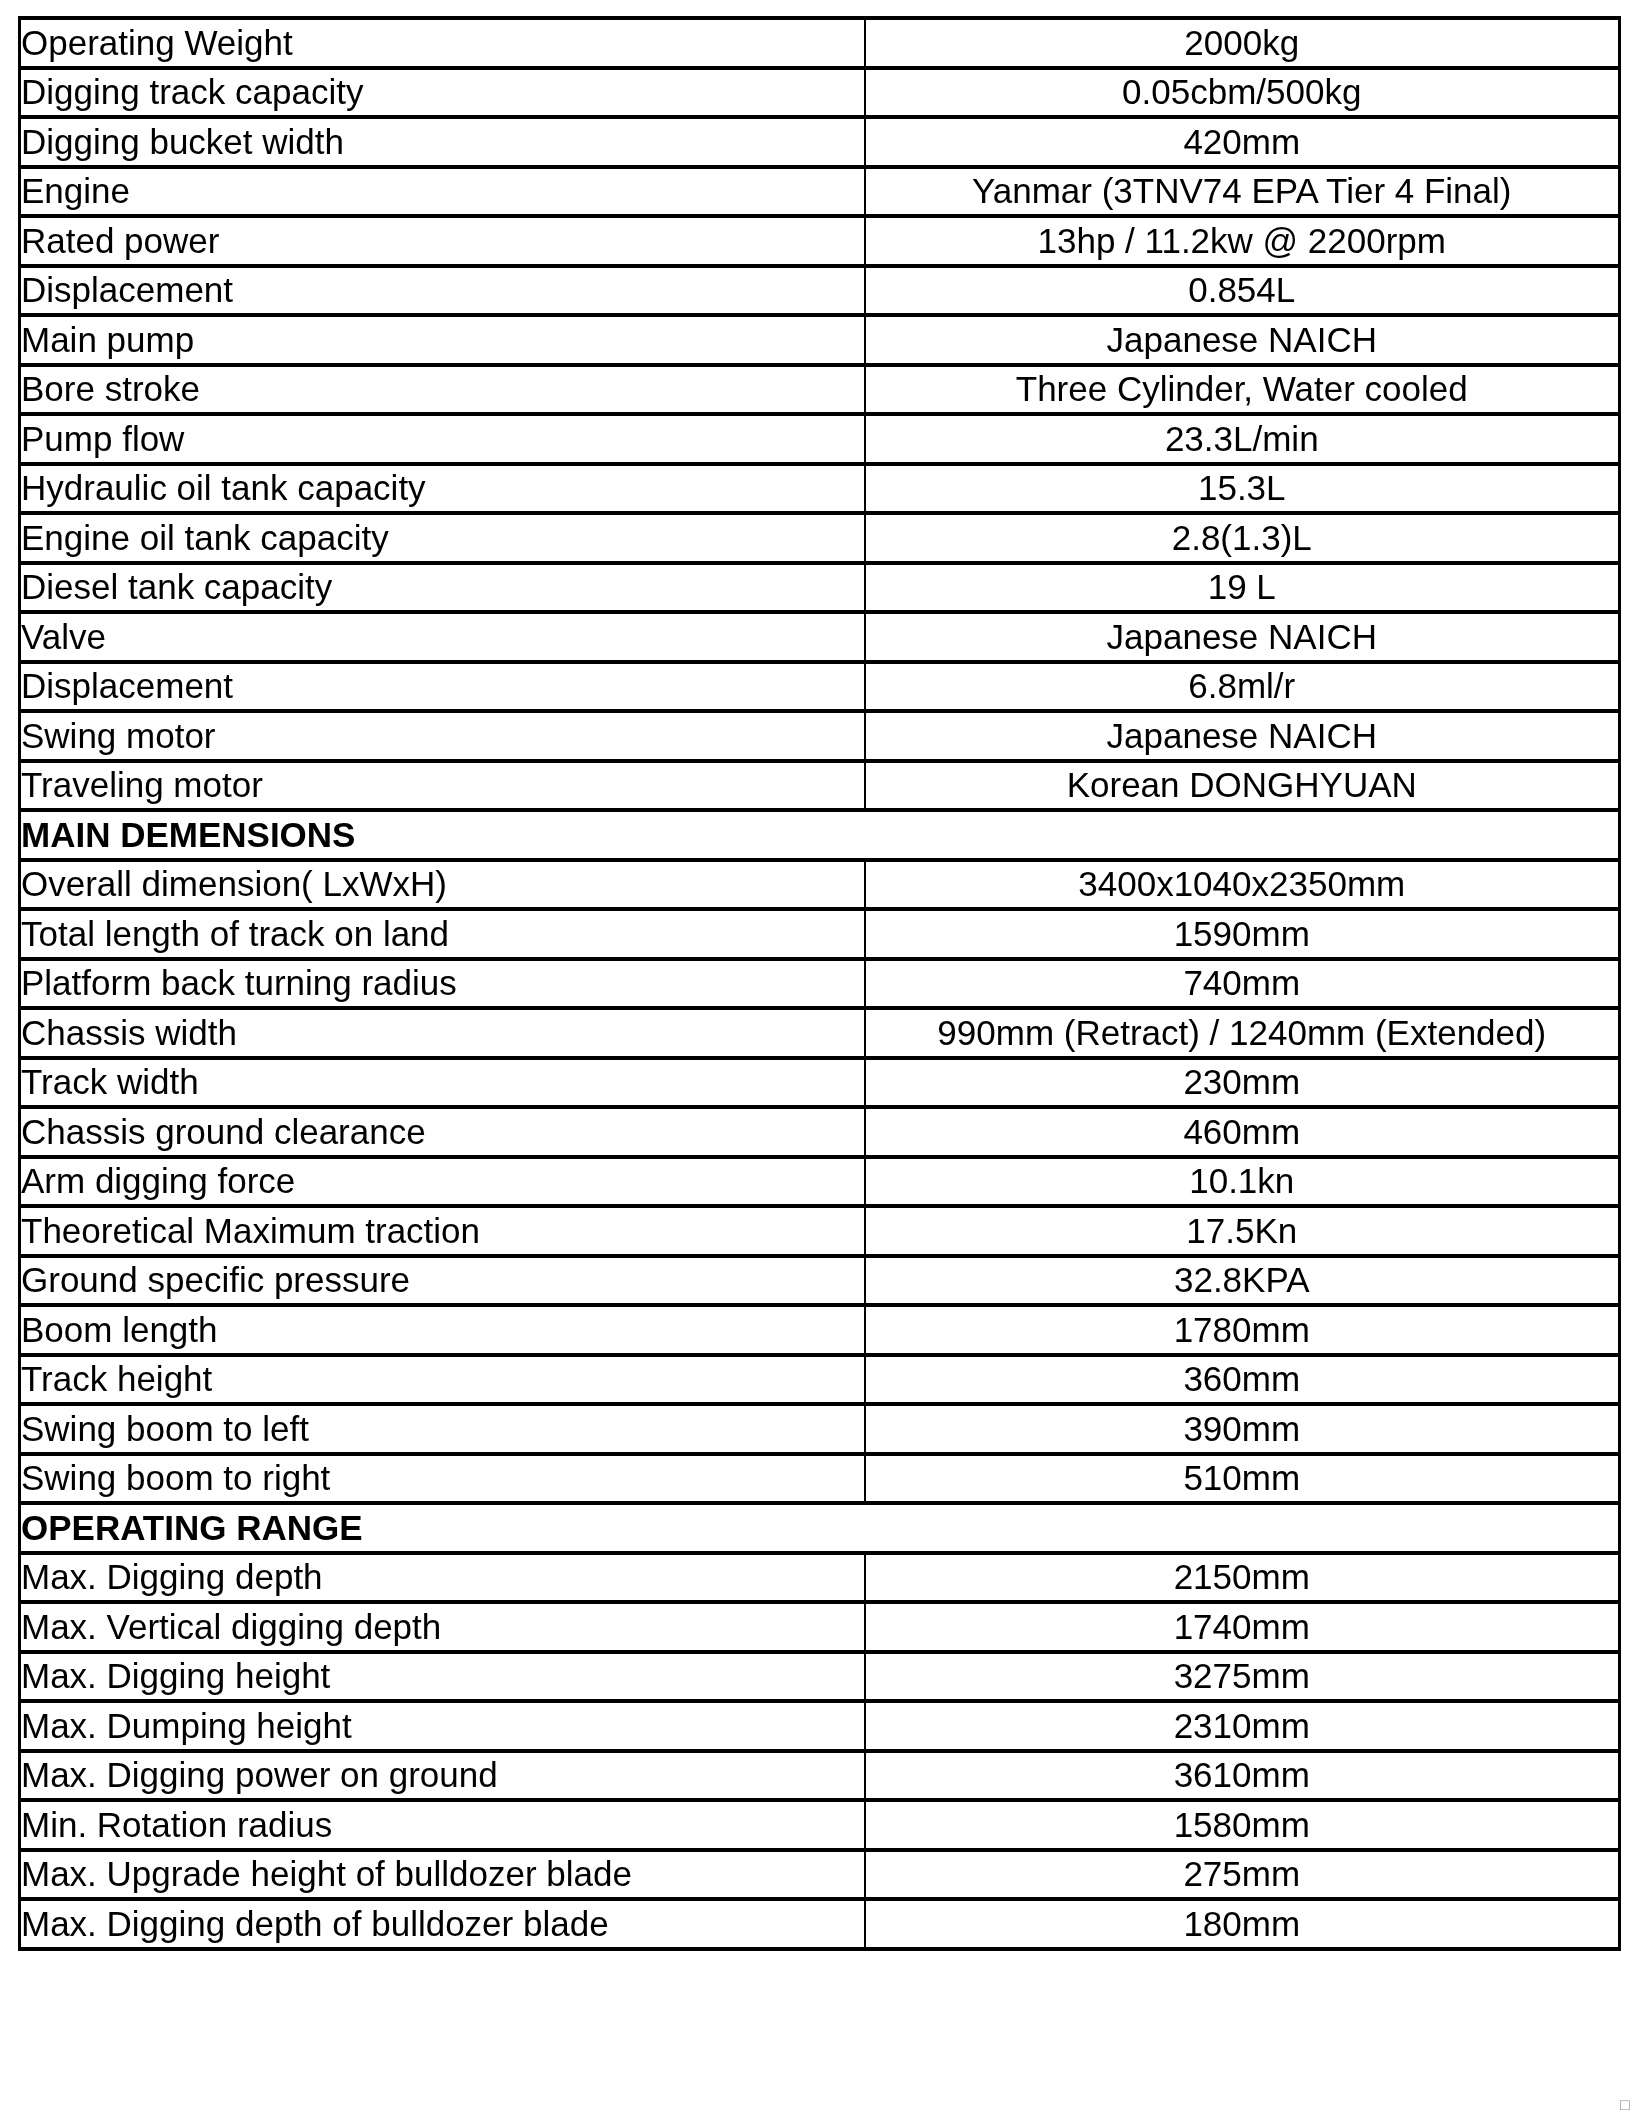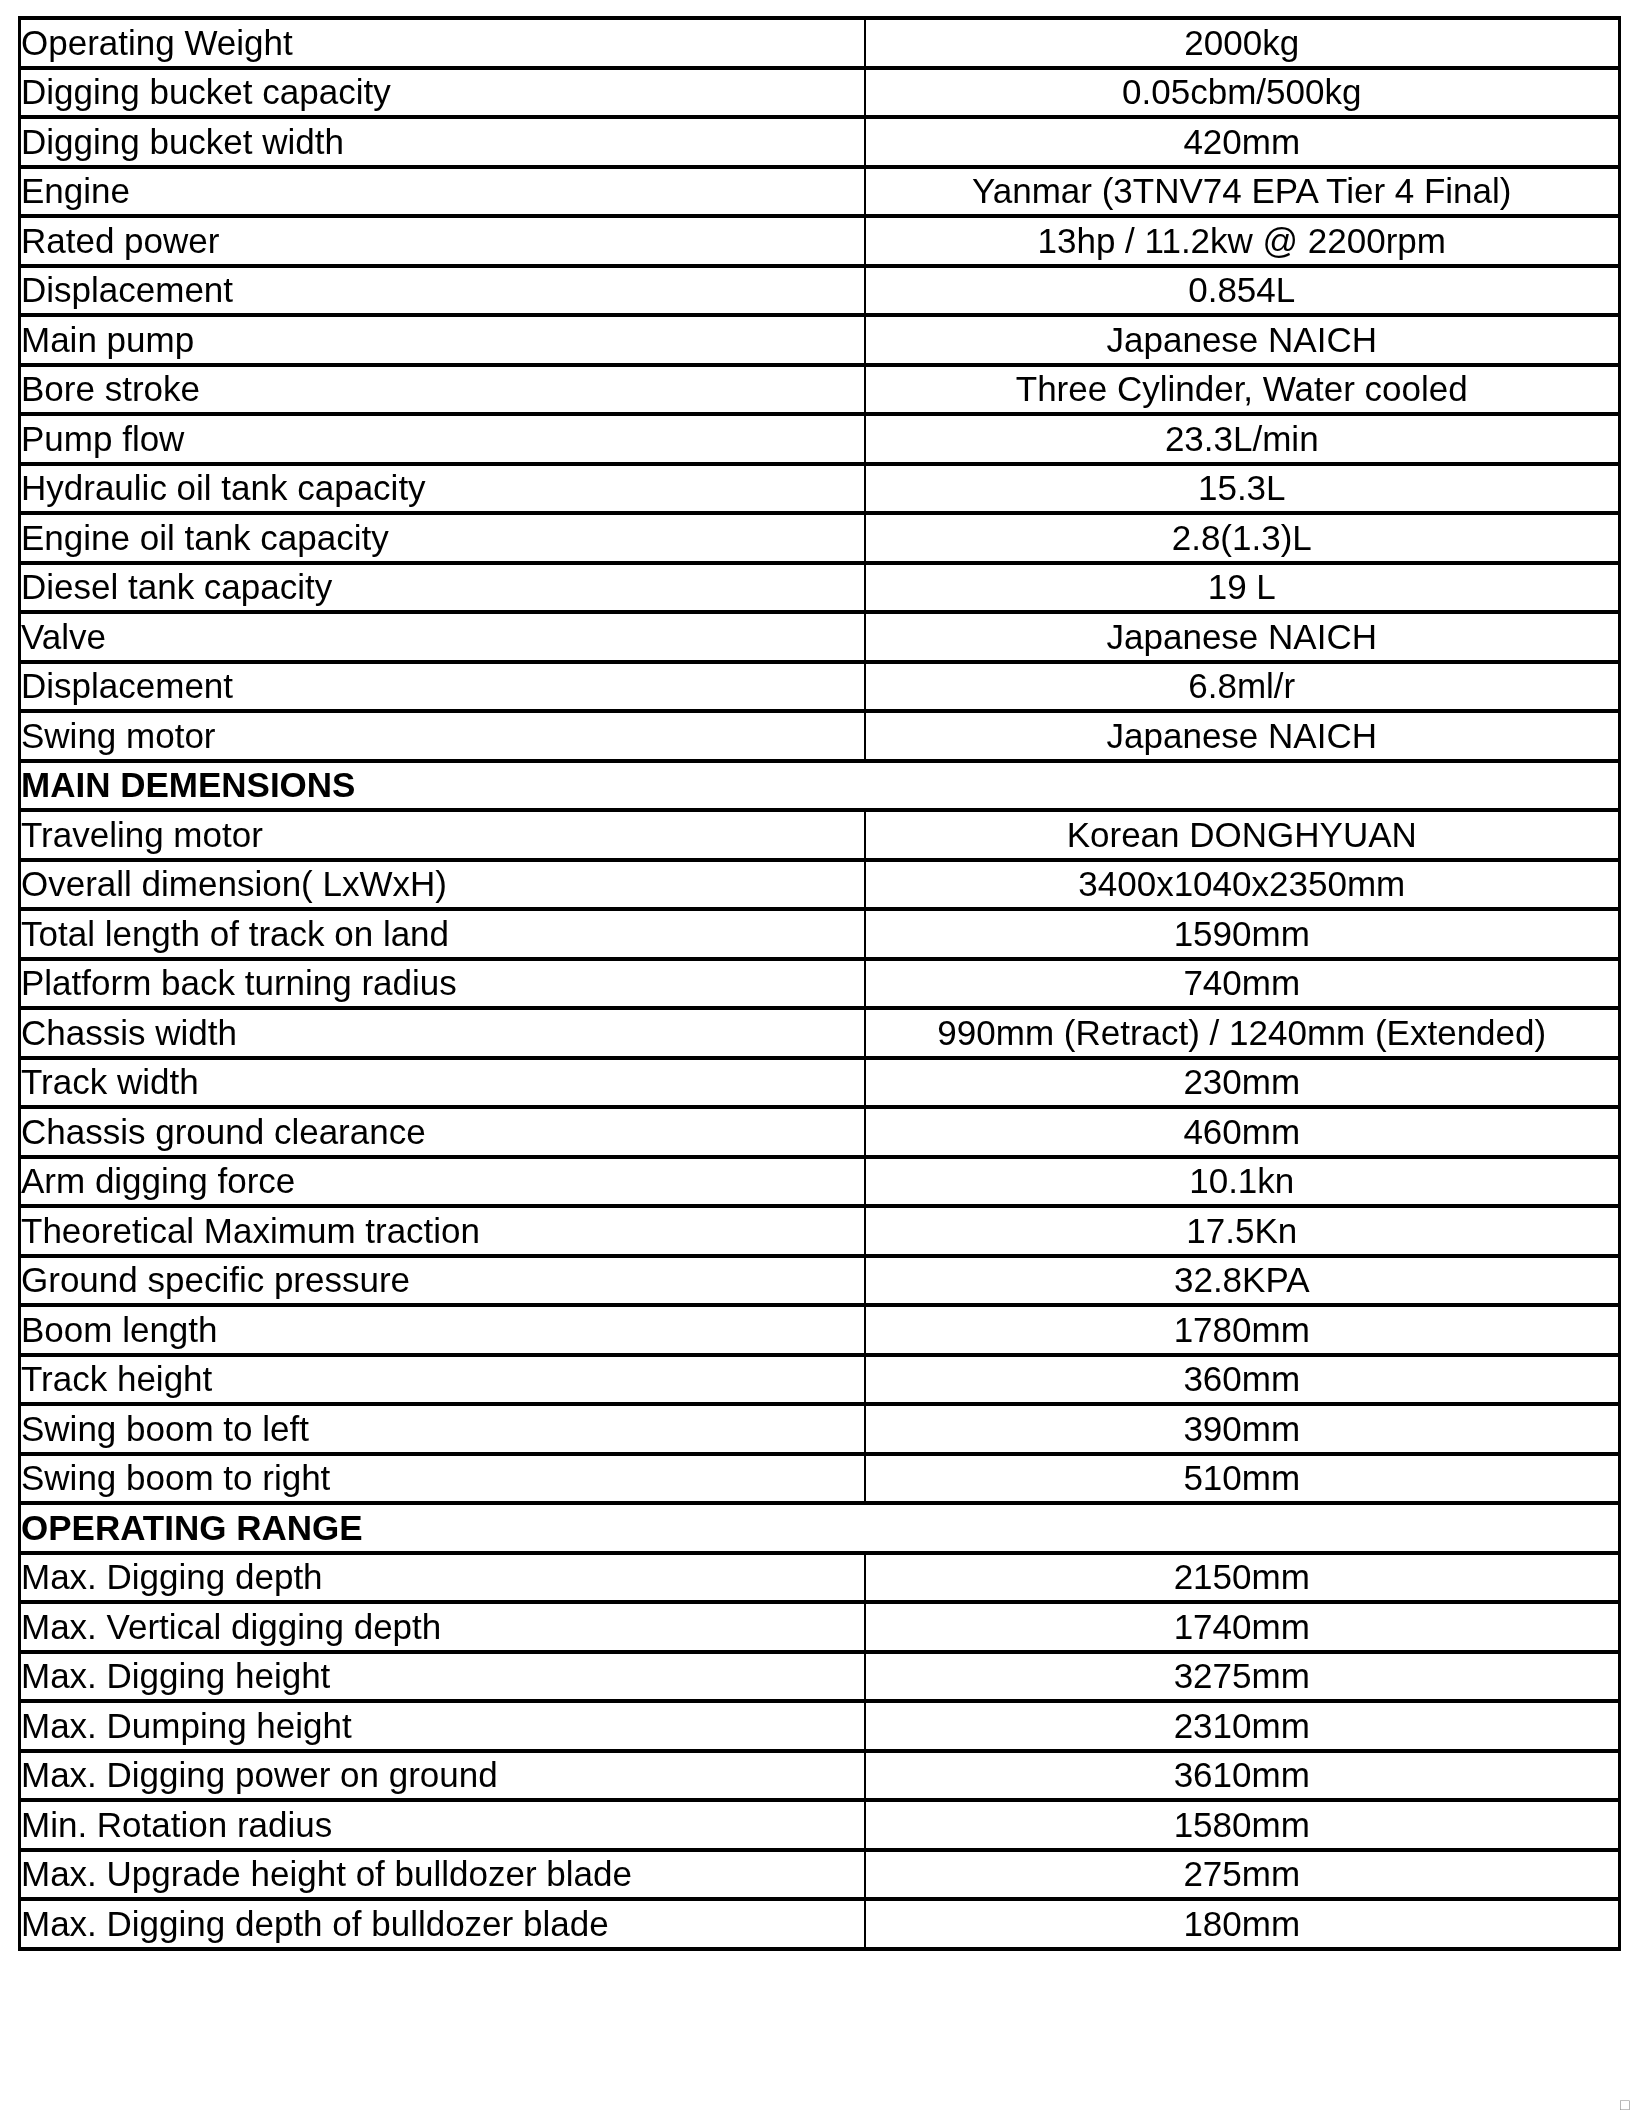--- a/index.html
+++ b/index.html
@@ -66,21 +66,21 @@
   <colgroup>
     <col style="width:845px">
     <col style="width:755px">
   </colgroup>
   <tbody>
       <tr>
         <td class="label-cell">Operating Weight</td>
         <td class="value-cell">2000kg</td>
       </tr>
       <tr>
-        <td class="label-cell">Digging bucket capacity</td>
+        <td class="label-cell">Digging track capacity</td>
         <td class="value-cell">0.05cbm/500kg</td>
       </tr>
       <tr>
         <td class="label-cell">Digging bucket width</td>
         <td class="value-cell">420mm</td>
       </tr>
       <tr>
         <td class="label-cell">Engine</td>
         <td class="value-cell">Yanmar (3TNV74 EPA Tier 4 Final)</td>
       </tr>
@@ -122,25 +122,25 @@
       </tr>
       <tr>
         <td class="label-cell">Displacement</td>
         <td class="value-cell">6.8ml/r</td>
       </tr>
       <tr>
         <td class="label-cell">Swing motor</td>
         <td class="value-cell">Japanese NAICH</td>
       </tr>
       <tr>
-        <td colspan="2" class="header-cell">MAIN DEMENSIONS</td>
-      </tr>
-      <tr>
         <td class="label-cell">Traveling motor</td>
         <td class="value-cell">Korean DONGHYUAN</td>
+      </tr>
+      <tr>
+        <td colspan="2" class="header-cell">MAIN DEMENSIONS</td>
       </tr>
       <tr>
         <td class="label-cell">Overall dimension( LxWxH)</td>
         <td class="value-cell">3400x1040x2350mm</td>
       </tr>
       <tr>
         <td class="label-cell">Total length of track on land</td>
         <td class="value-cell">1590mm</td>
       </tr>
       <tr>

